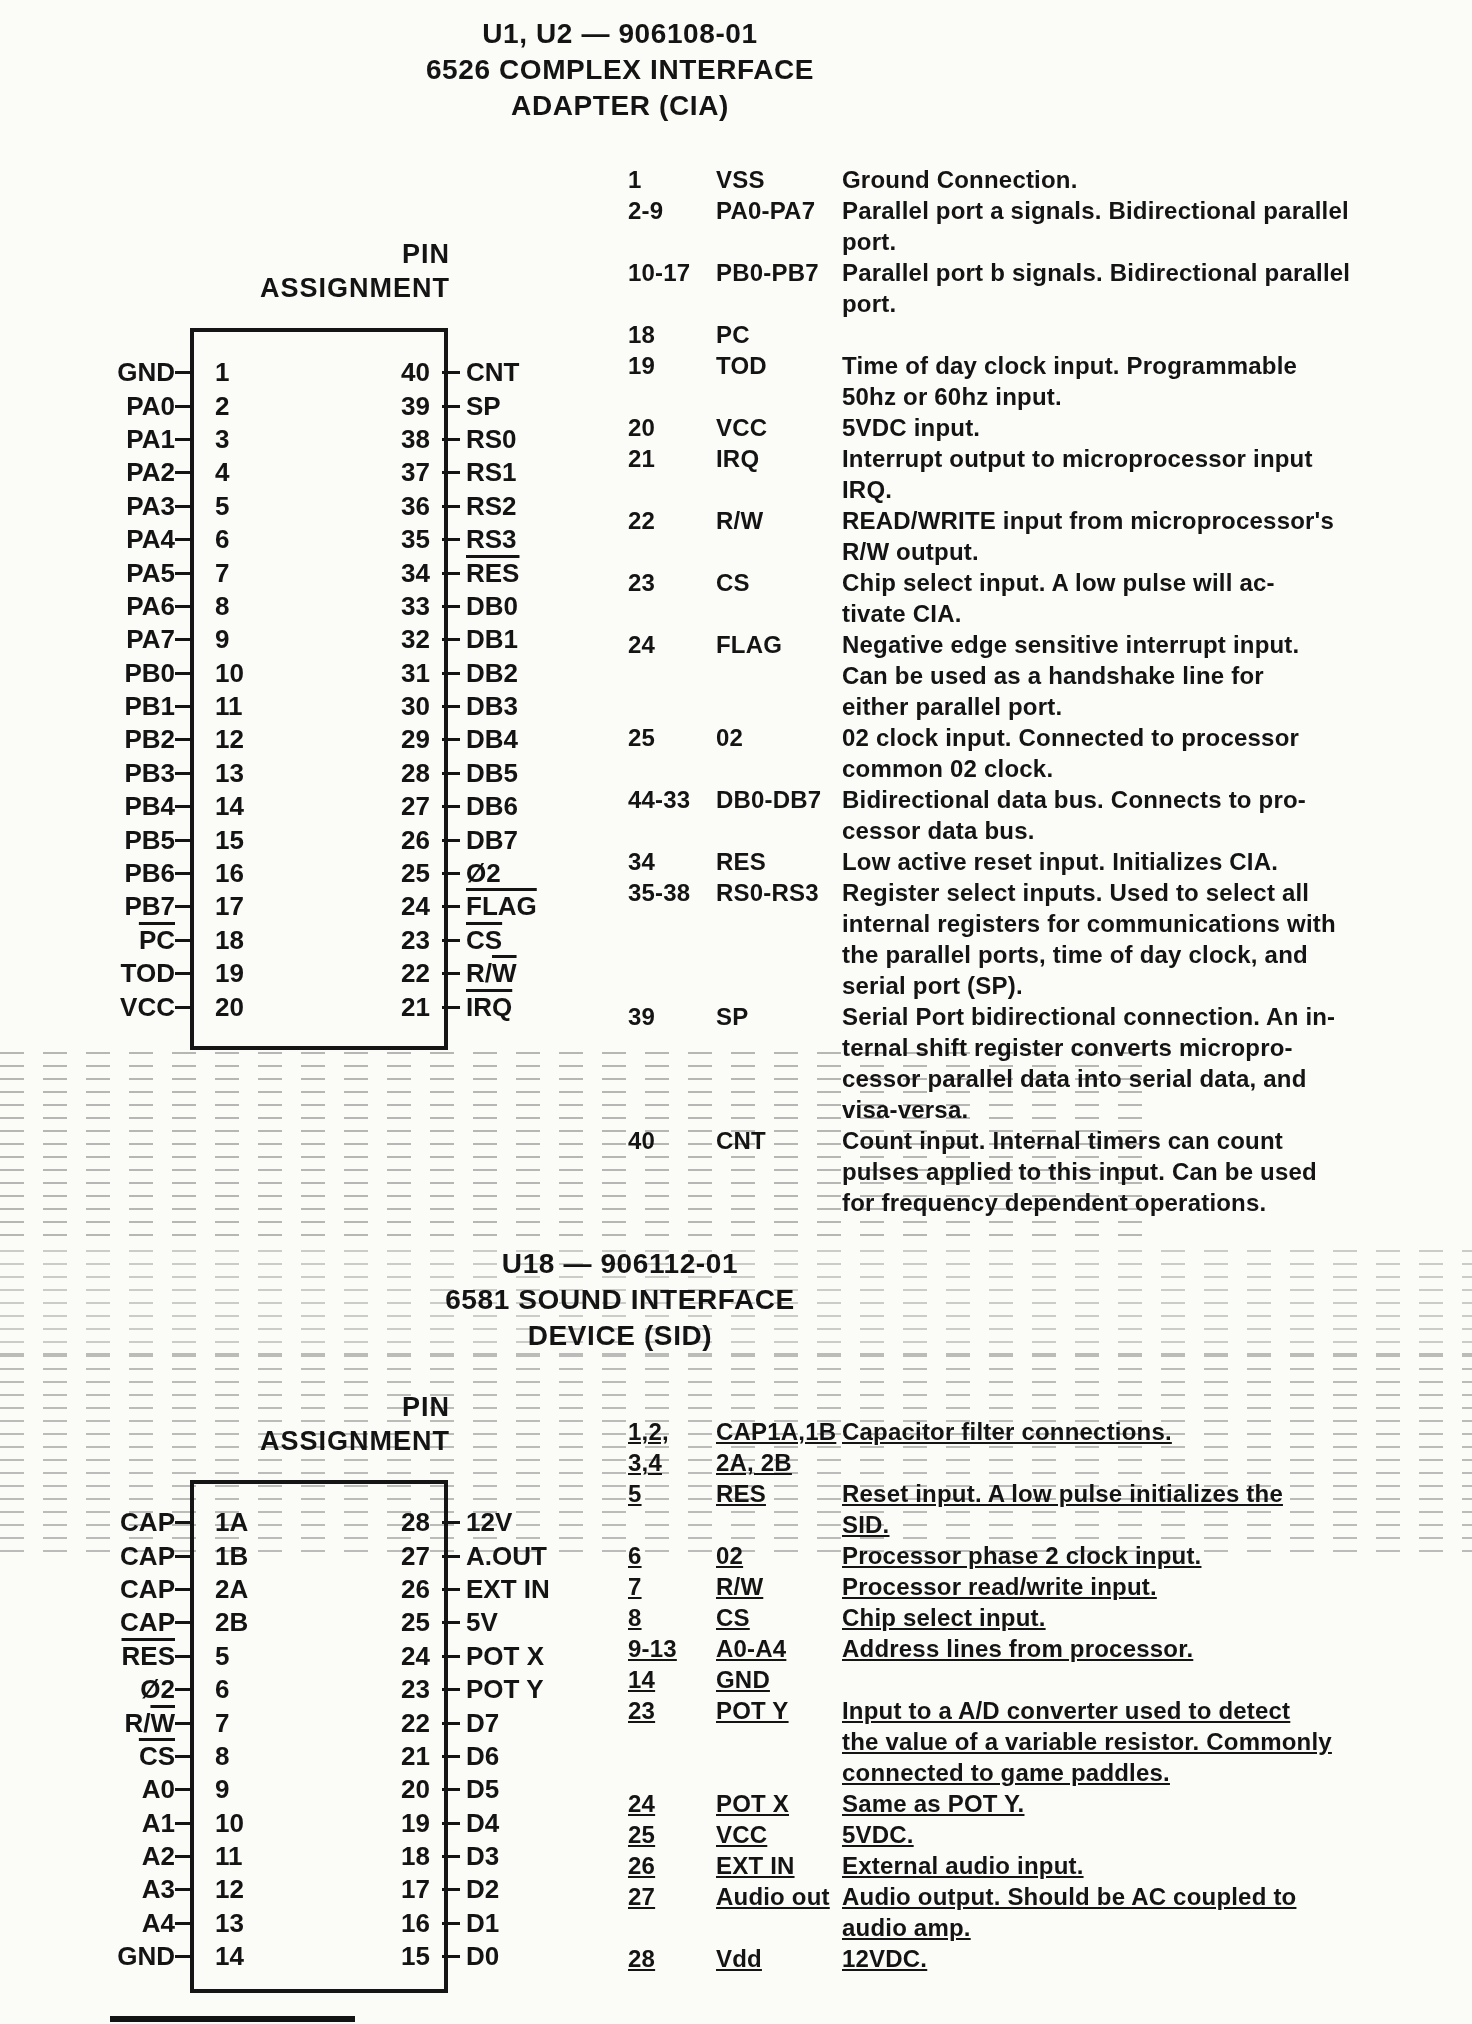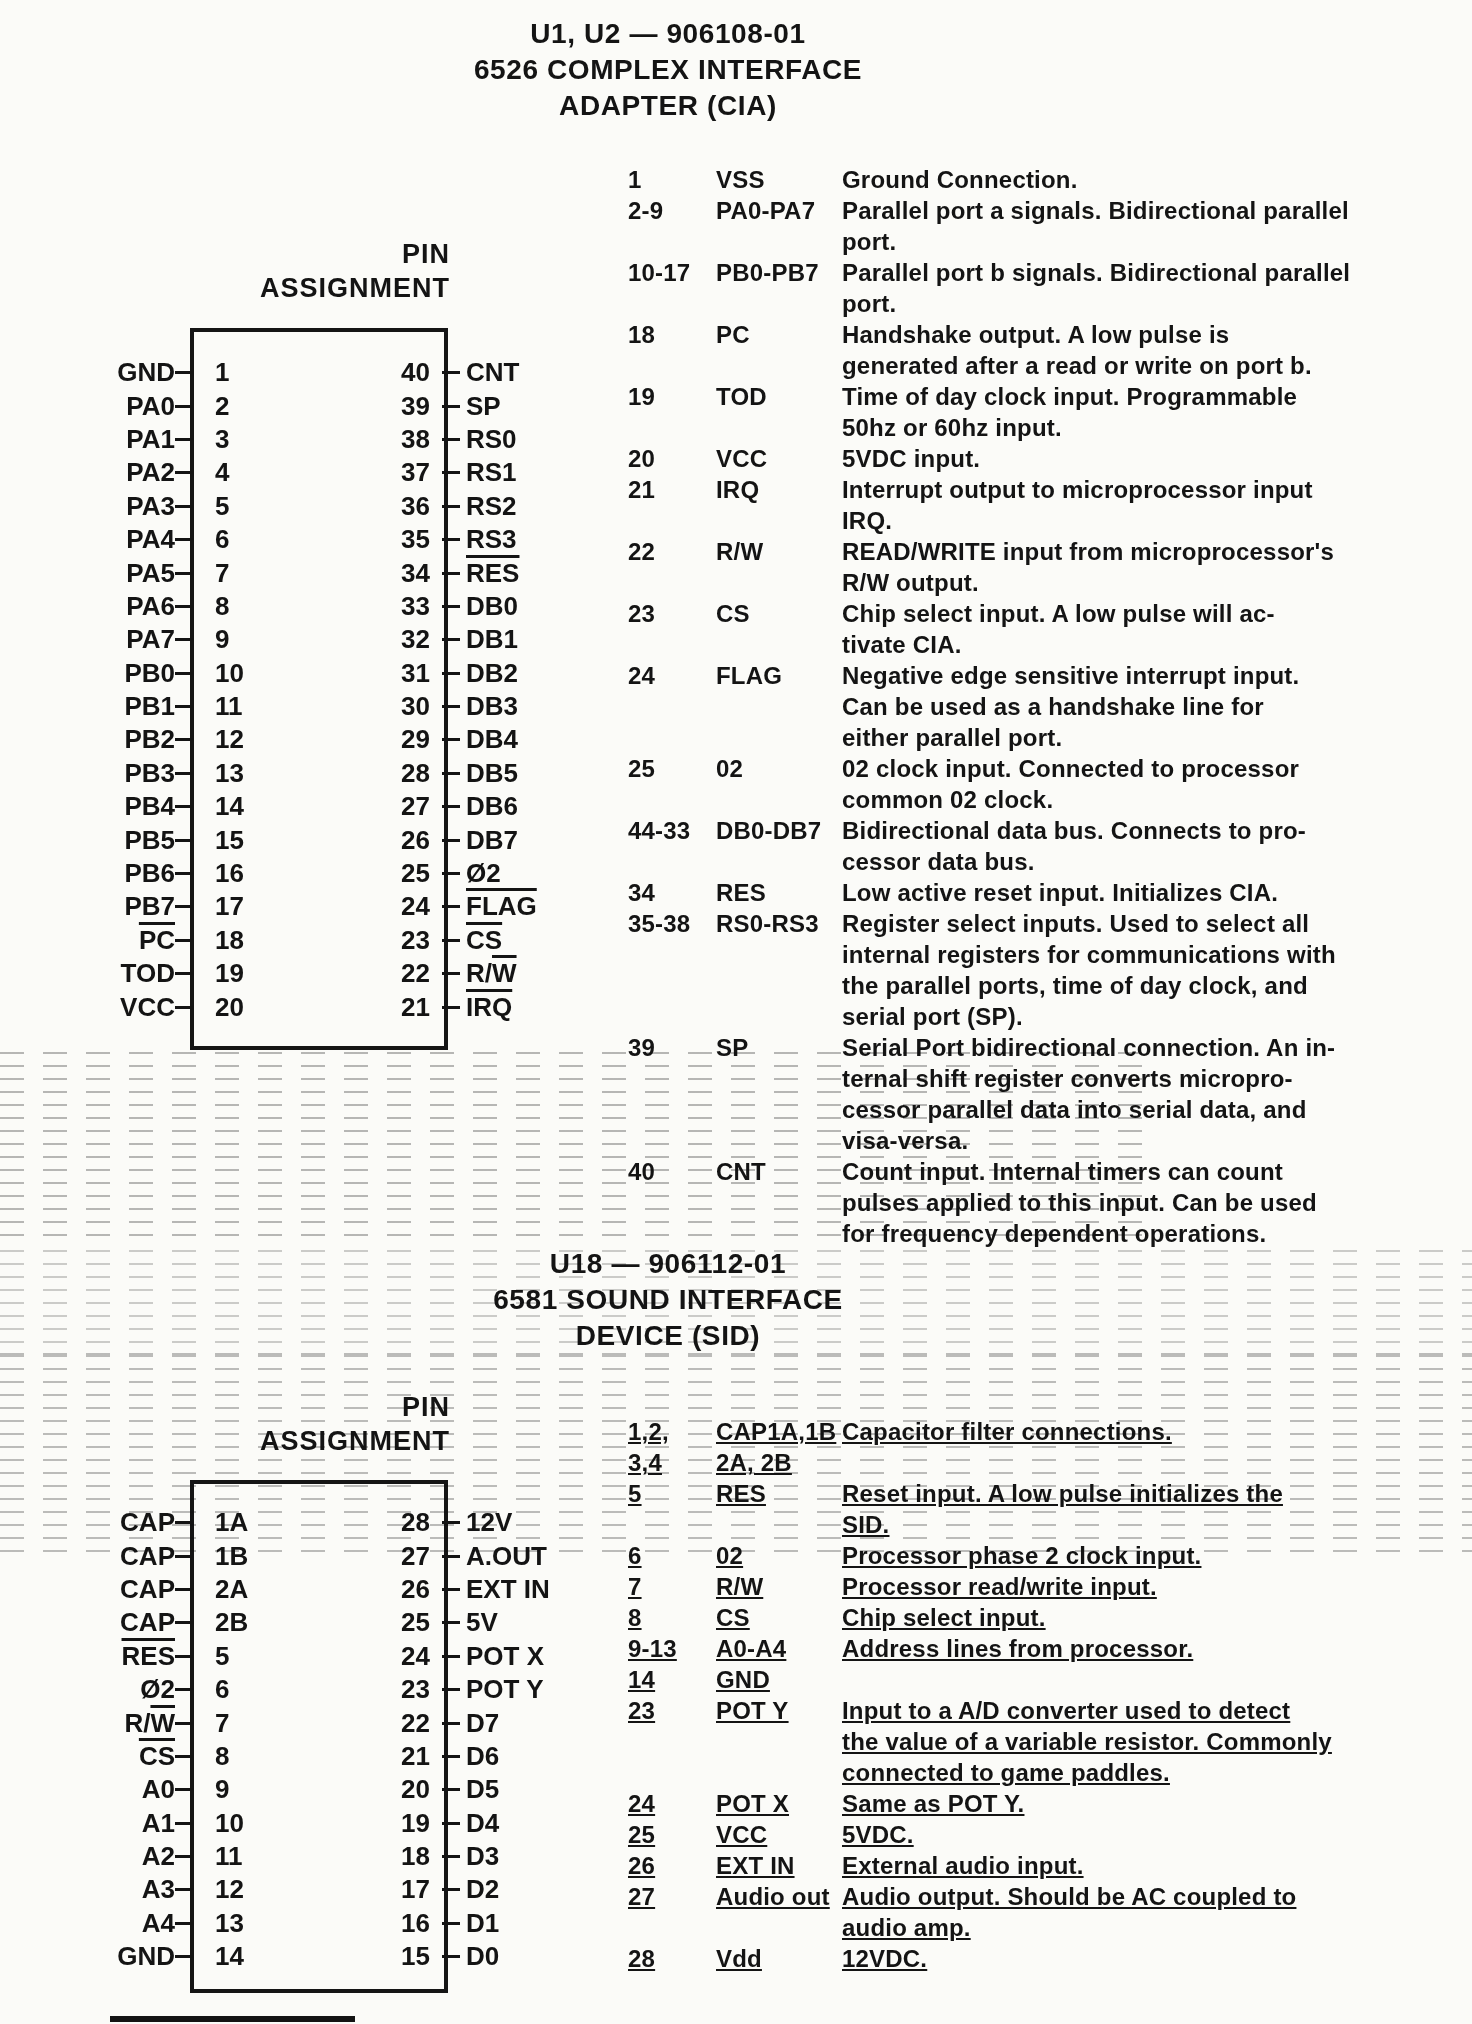--- a/index.html
+++ b/index.html
@@ -3,21 +3,21 @@
 <meta charset="utf-8">
 <style>
   html,body{margin:0;padding:0;}
   body{
     width:1472px;height:2024px;position:relative;overflow:hidden;
     background:#fbfbf8;color:#141414;
     font-family:"Liberation Sans", sans-serif;
   }
   
   .doc-title{position:absolute;left:0;width:1240px;text-align:center;
-    font-weight:700;font-size:28px;line-height:36px;letter-spacing:.6px;margin-left:48px;}
+    font-weight:700;font-size:28px;line-height:36px;letter-spacing:.6px;}
   .t1{top:16px;}
   .t2{top:1246px;}
   .pin-heading{position:absolute;left:60px;width:390px;text-align:right;
     font-weight:700;font-size:27px;line-height:34px;letter-spacing:1px;}
   .ph1{top:237px;}
   .ph2{top:1390px;}
   
   .chipbox{position:absolute;left:190px;width:258px;border:4px solid #151515;box-sizing:border-box;background:transparent;}
   .cb1{top:328px;height:722px;}
   .cb2{top:1480px;height:513px;}
@@ -304,22 +304,20 @@
   <div class="trow">
     <div class="tc tc-pin">10-17</div>
     <div class="tc tc-name">PB0-PB7</div>
     <div class="tc tc-desc">Parallel port b signals. Bidirectional parallel
 port.</div>
   </div>
 
   <div class="trow">
     <div class="tc tc-pin">18</div>
     <div class="tc tc-name">PC</div>
-    <div class="tc tc-desc">Handshake output. A low pulse is
-generated after a read or write on port b.</div>
   </div>
 
   <div class="trow">
     <div class="tc tc-pin">19</div>
     <div class="tc tc-name">TOD</div>
     <div class="tc tc-desc">Time of day clock input. Programmable
 50hz or 60hz input.</div>
   </div>
 
   <div class="trow">

